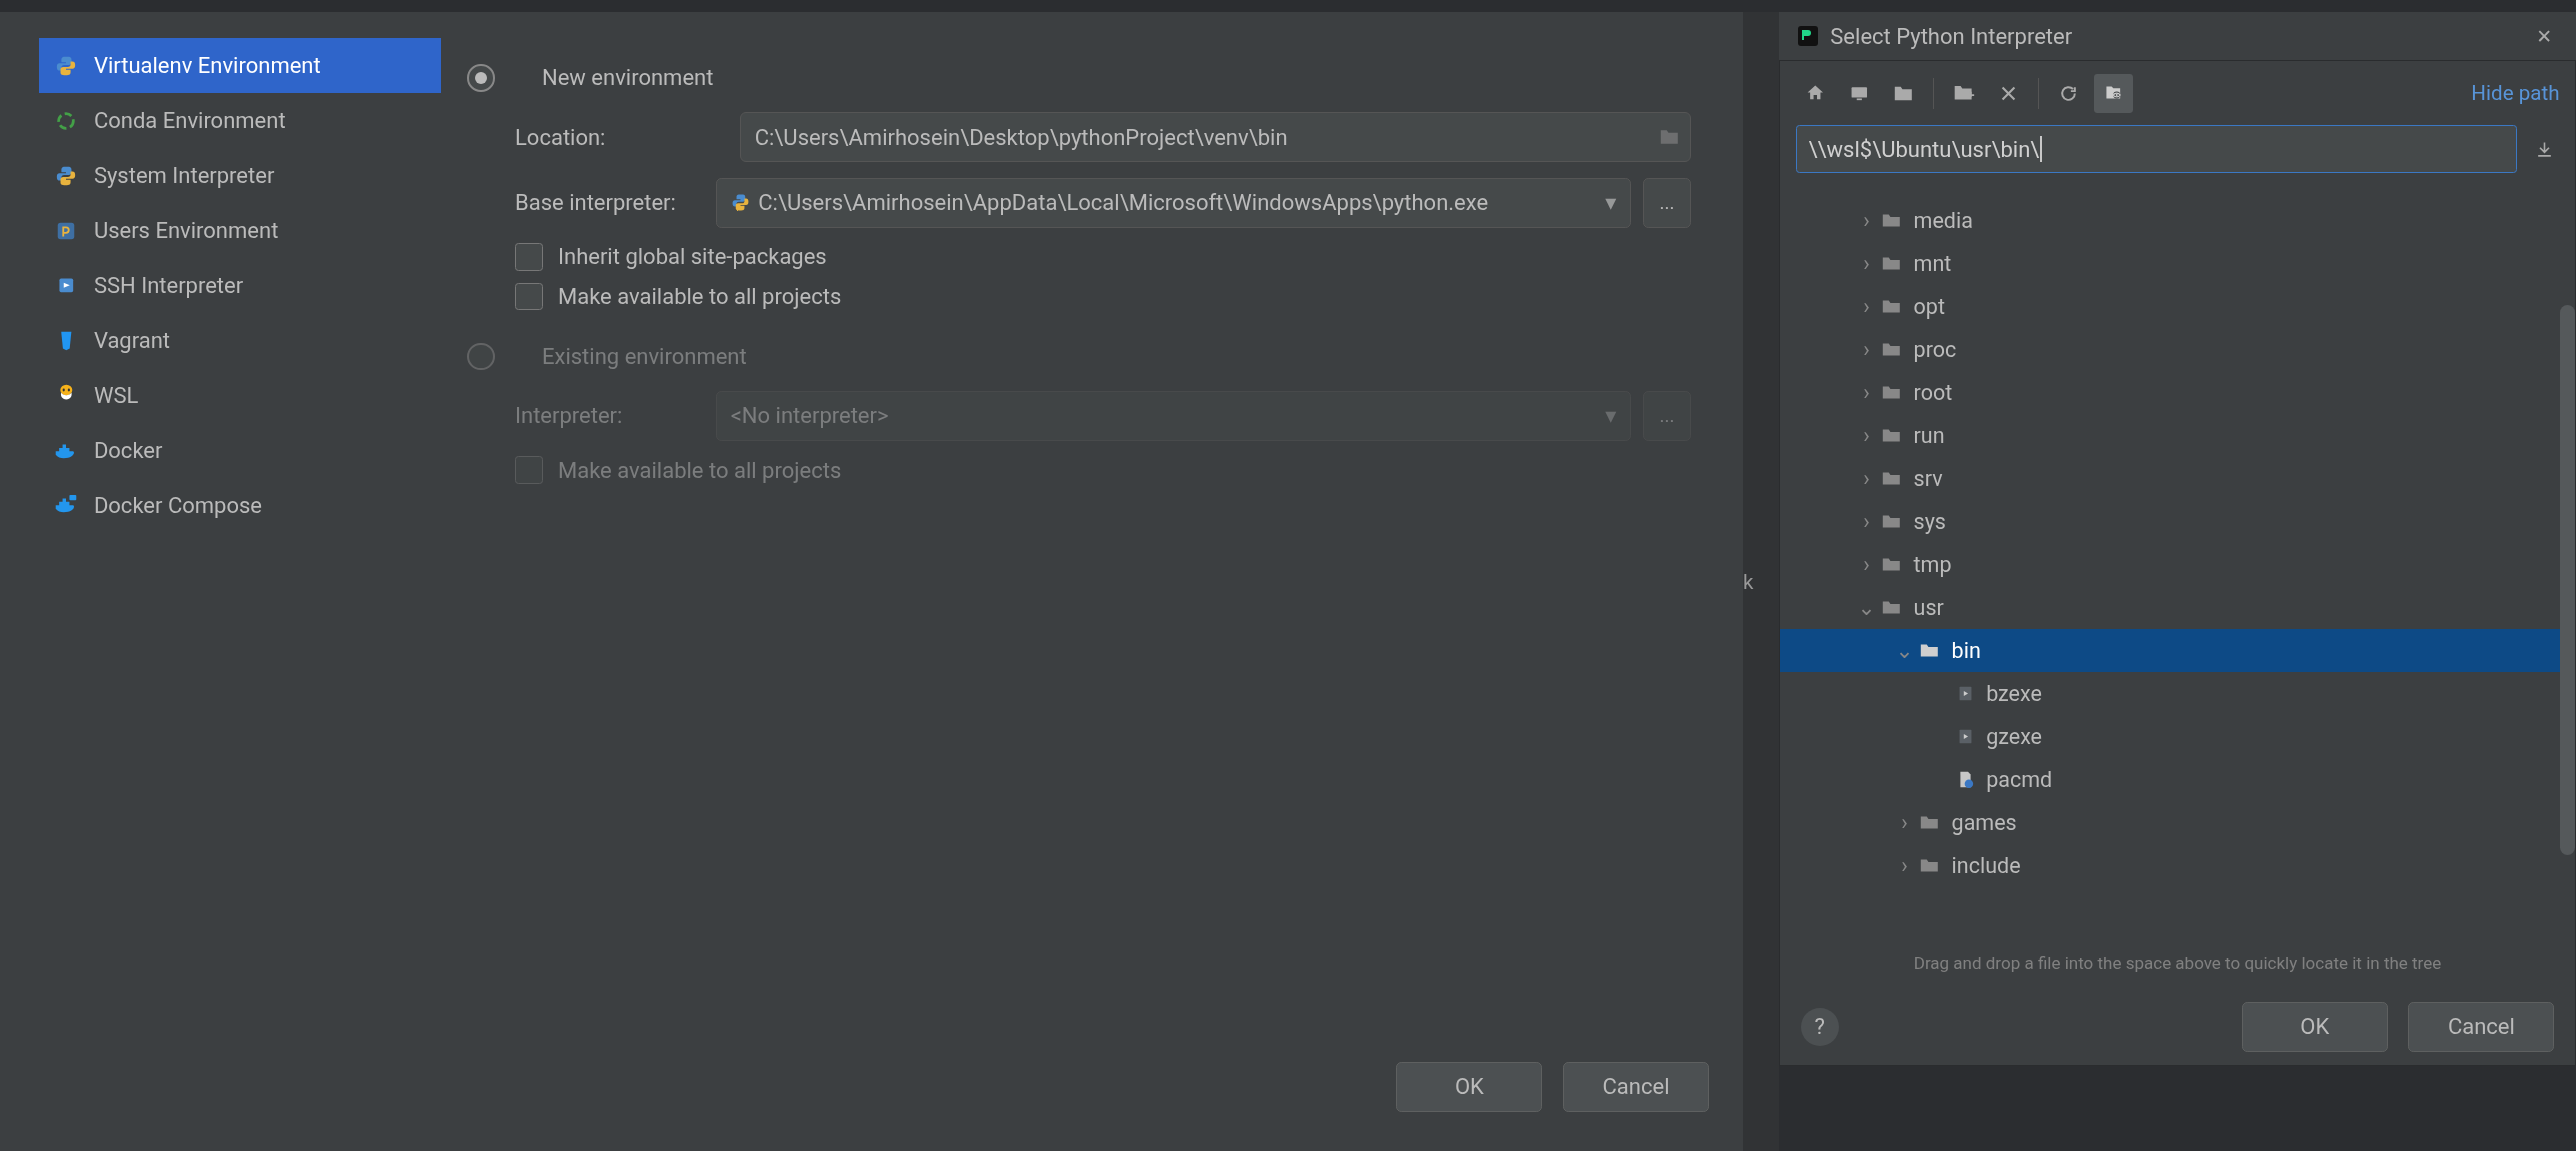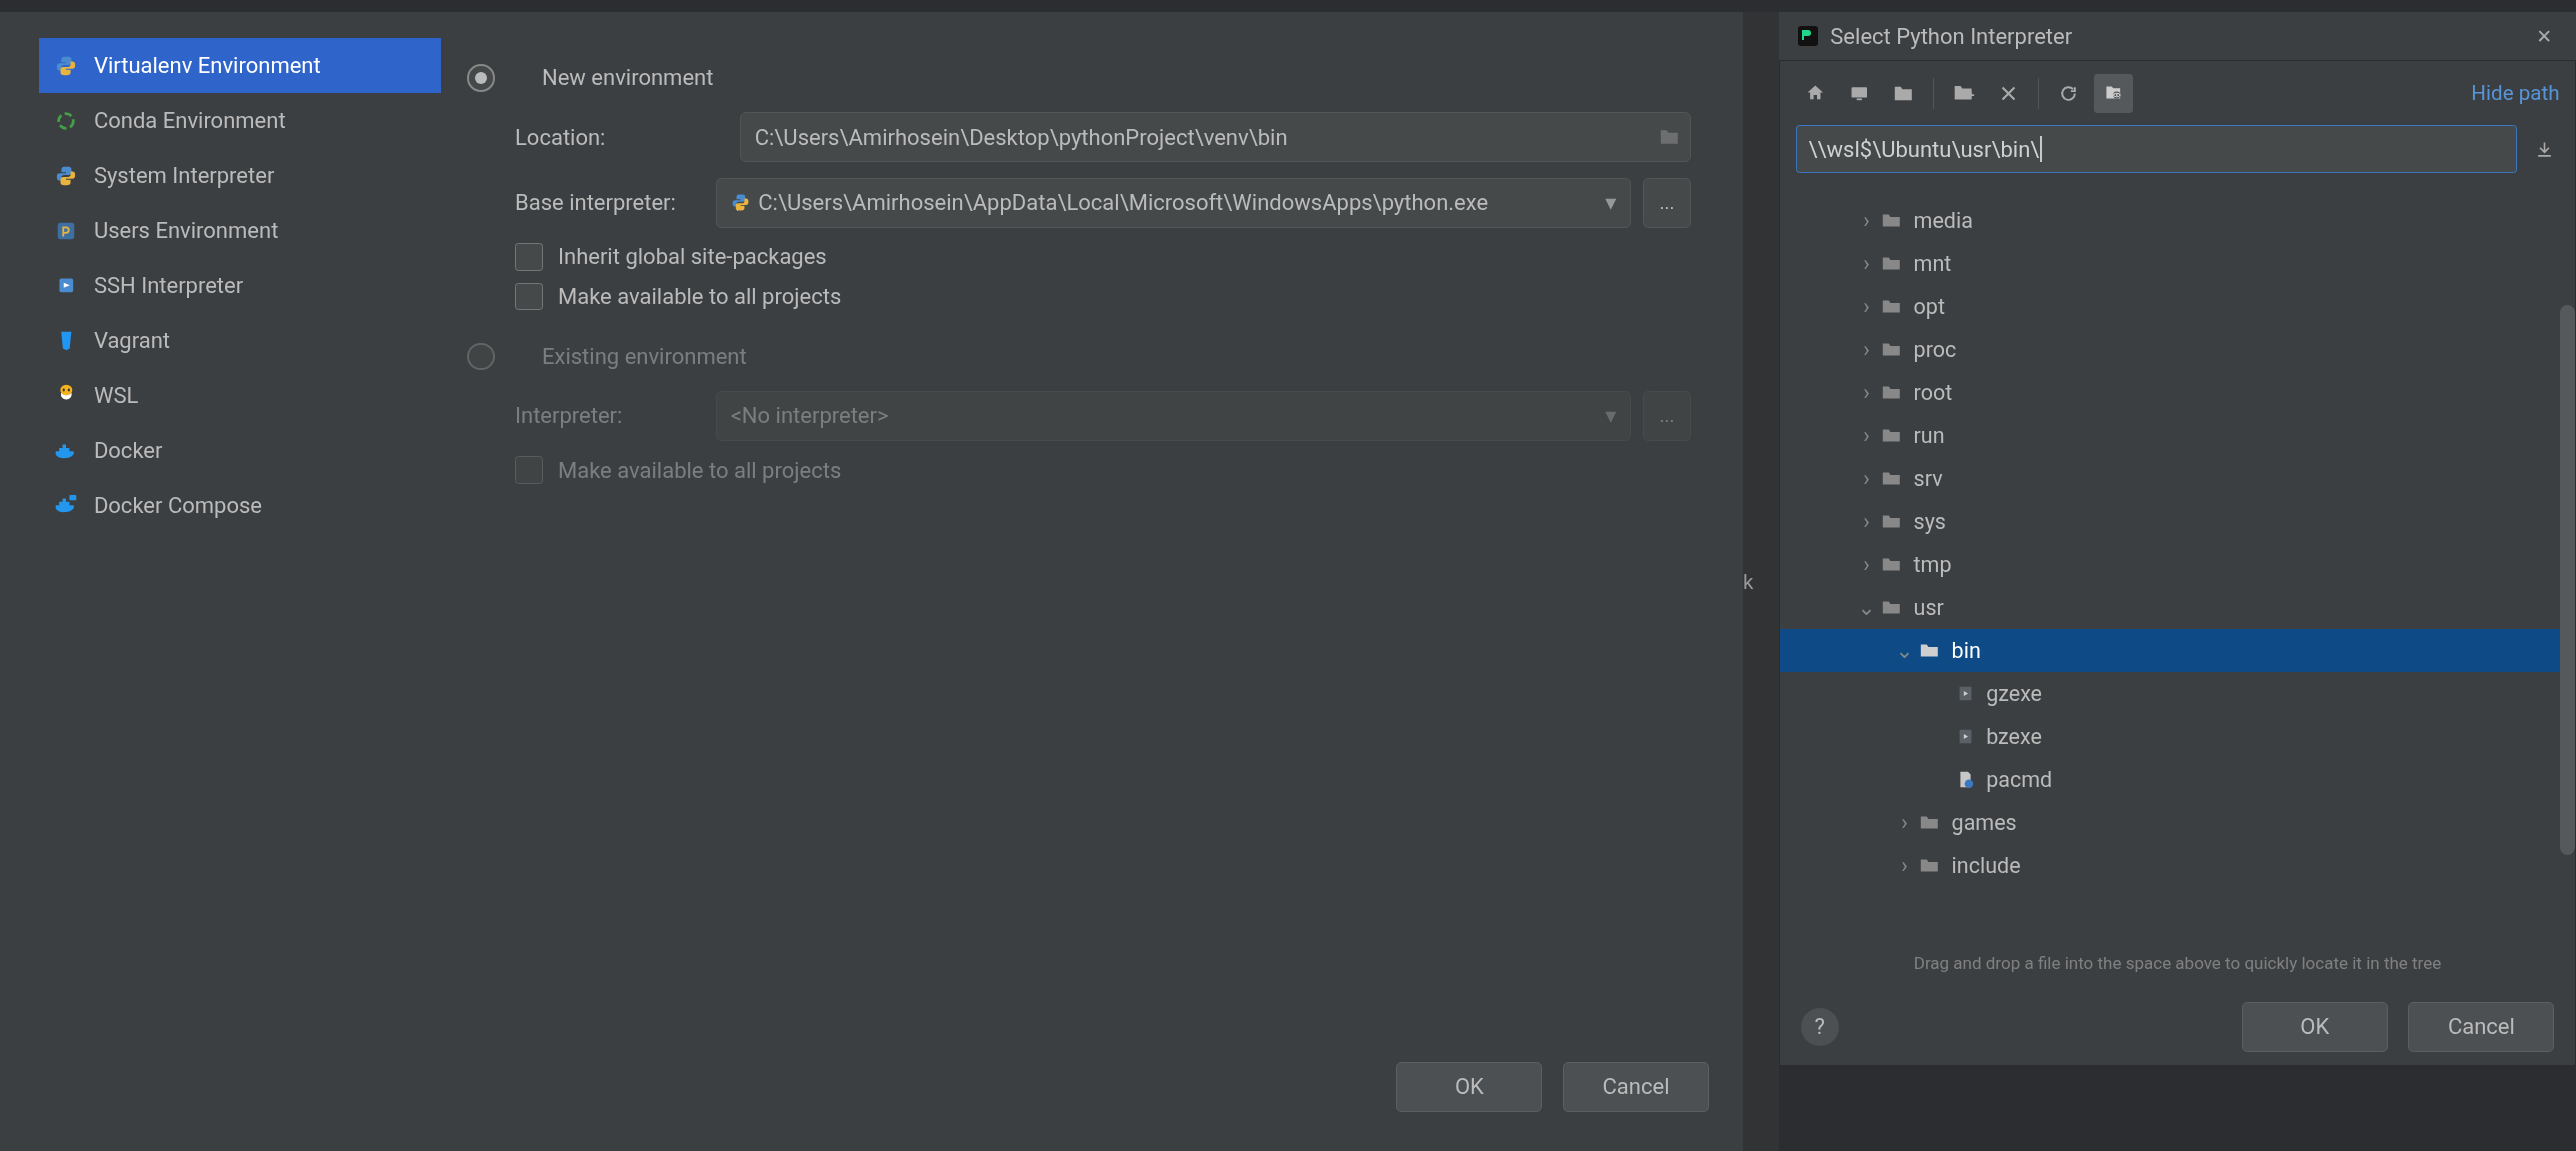--- a/index.html
+++ b/index.html
@@ -723,32 +723,32 @@
         </div>
         <div class="row">
           <span class="indent" style="width:131px"></span>
           <span class="arrow"></span>
           <span class="file-icon">
             <svg width="17" height="17" viewBox="0 0 20 20">
               <rect fill="#5a6066" x="3" y="2" width="14" height="16" rx="1"></rect>
               <path fill="#ccc" d="M8 7l5 3-5 3z"></path>
             </svg>
           </span>
-          <span>gzexe</span>
+          <span>bzexe</span>
         </div>
         <div class="row">
           <span class="indent" style="width:131px"></span>
           <span class="arrow"></span>
           <span class="file-icon">
             <svg width="17" height="17" viewBox="0 0 20 20">
               <rect fill="#5a6066" x="3" y="2" width="14" height="16" rx="1"></rect>
               <path fill="#ccc" d="M8 7l5 3-5 3z"></path>
             </svg>
           </span>
-          <span>bzexe</span>
+          <span>gzexe</span>
         </div>
         <div class="row">
           <span class="indent" style="width:131px"></span>
           <span class="arrow"></span>
           <span class="file-icon">
             <svg width="17" height="19" viewBox="0 0 20 22">
               <path fill="#c7c7c7" d="M4 2h9l3 3v15H4z"></path>
               <circle fill="#3b78c4" cx="14" cy="16" r="5"></circle>
             </svg>
           </span>

